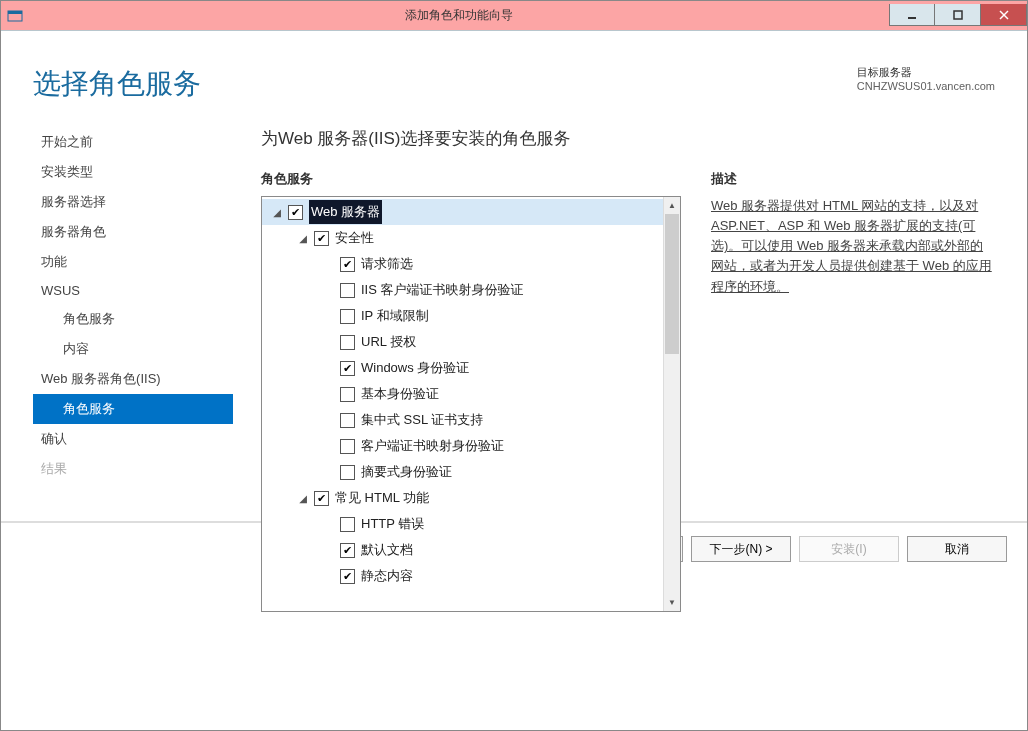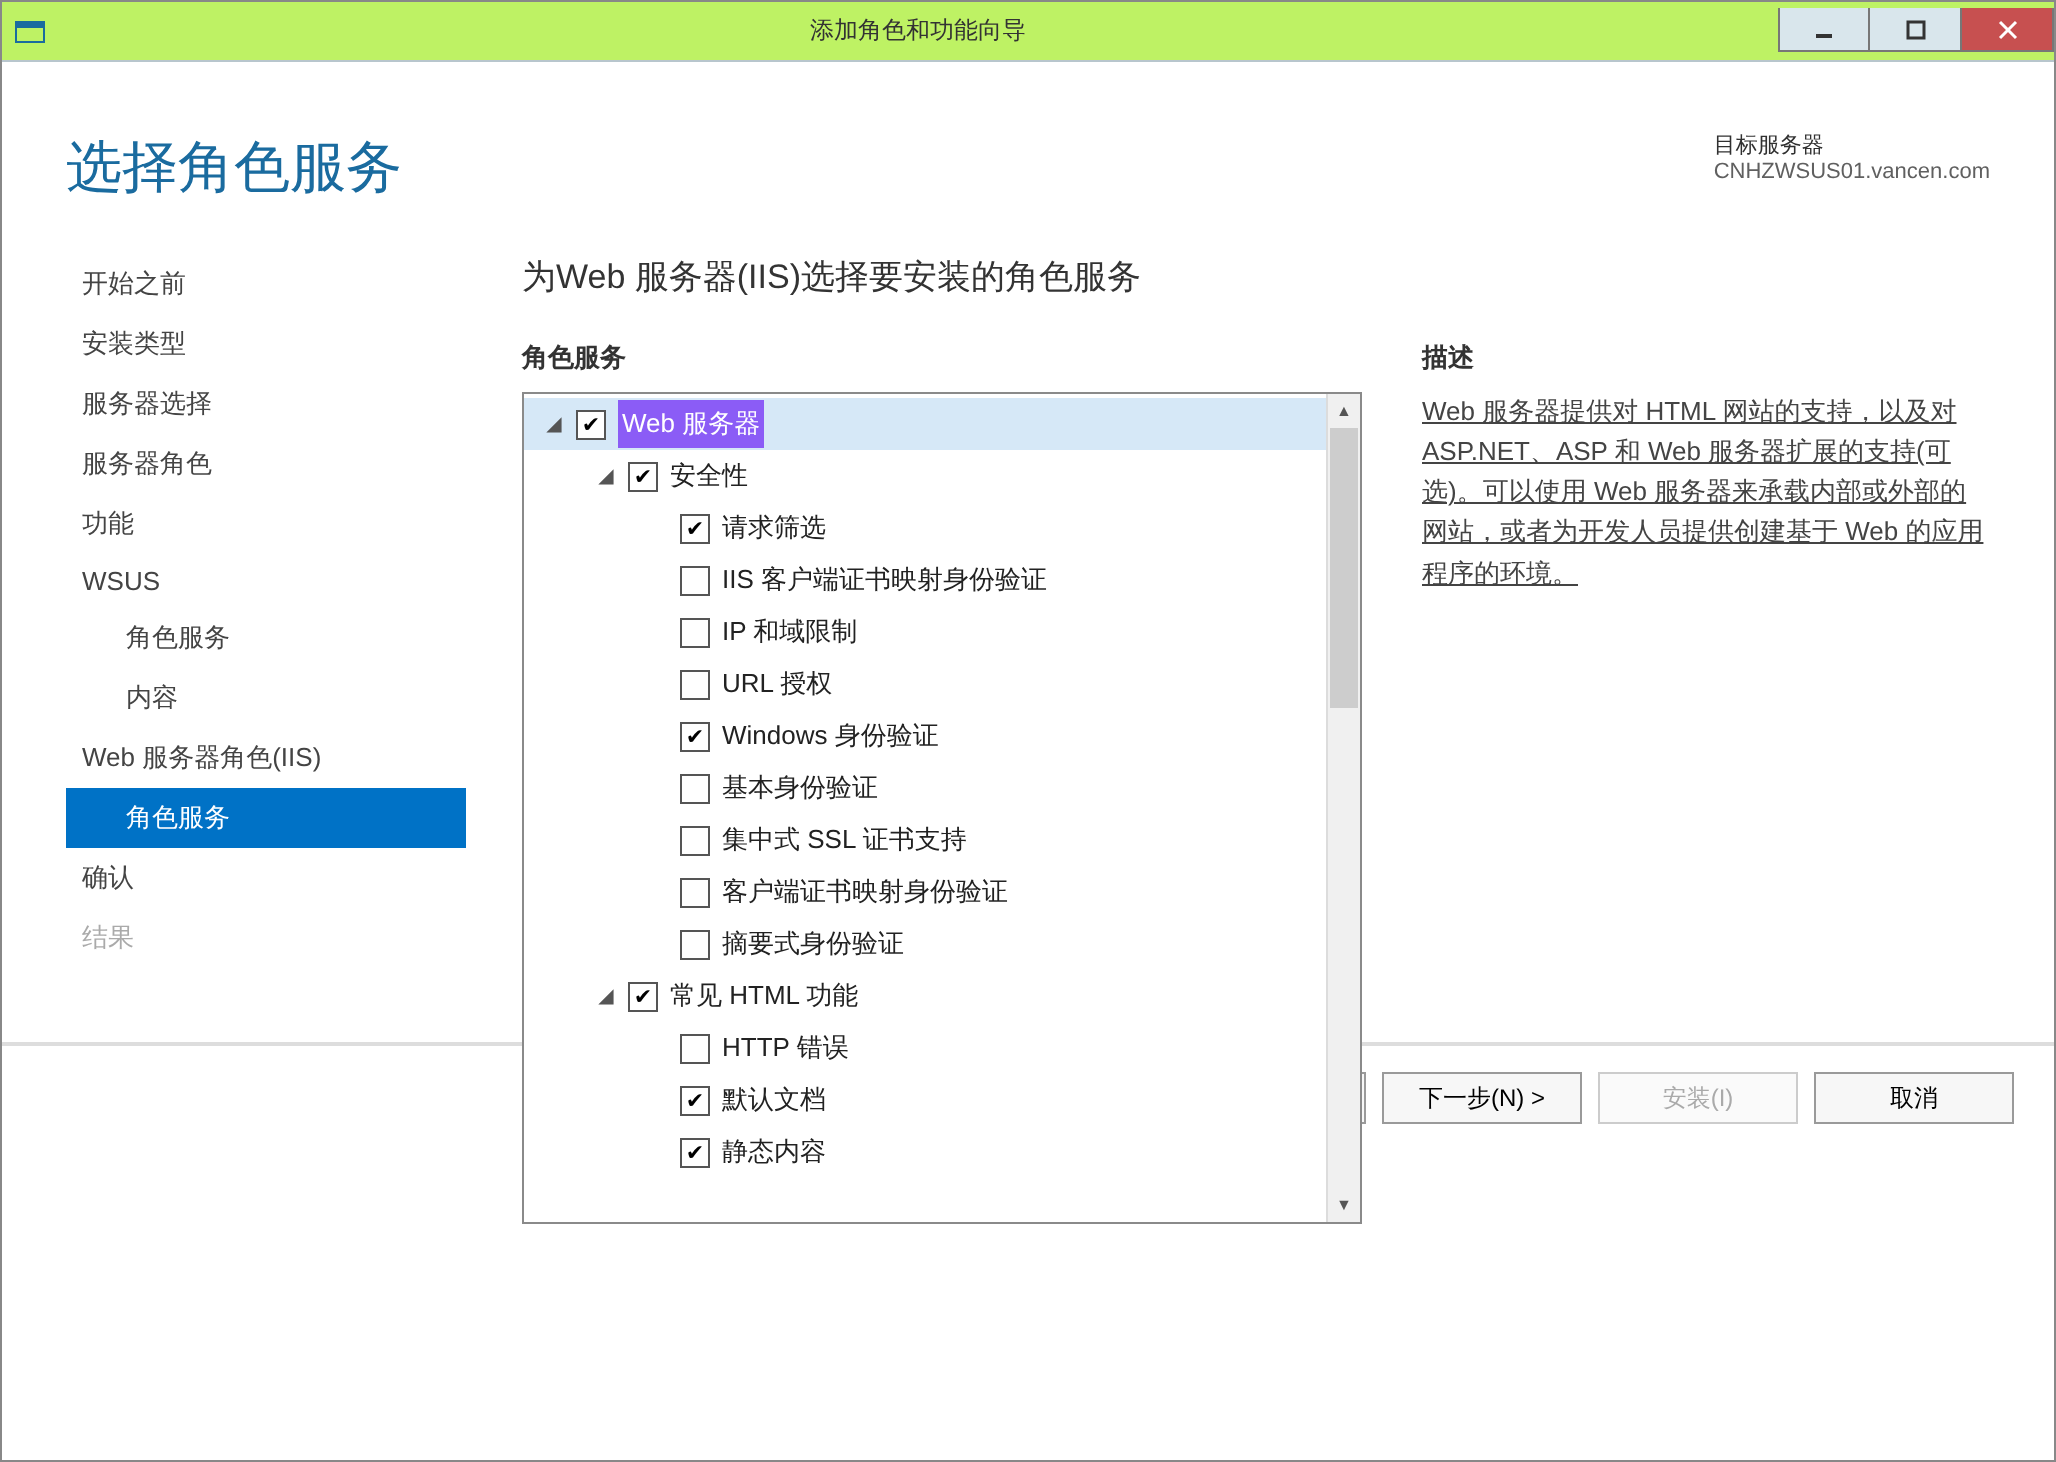--- a/index.html
+++ b/index.html
@@ -1,18 +1,18 @@
 <!DOCTYPE html>
 <html><head>
 <meta charset="utf-8">
 <style>
   * { box-sizing: border-box; margin: 0; padding: 0; font-family: "Microsoft YaHei", "Segoe UI", sans-serif; }
   body { background: #fff; width: 1028px; height: 731px; overflow: hidden; border: 1px solid #888; }
 
-  .titlebar { height: 30px; background: #bef264; border-bottom: 1px solid #b8c6cd; display: flex; align-items: center; }
+  .titlebar { height: 30px; background: #fca5a5; border-bottom: 1px solid #b8c6cd; display: flex; align-items: center; }
   .titlebar .icon-box { width: 28px; display: flex; justify-content: center; align-items: center; }
   .titlebar .title { flex: 1; text-align: center; font-size: 12px; color: #333; }
   .titlebar .win-buttons { display: flex; }
   .titlebar .win-btn { width: 46px; height: 22px; margin-top: -1px; border: 1px solid #777; border-top: none; display: flex; align-items: center; justify-content: center; background: #fff; }
   .titlebar .win-btn.min, .titlebar .win-btn.max { background: #d9e6ec; }
   .titlebar .win-btn.close { background: #c75050; }
   .titlebar .win-btn + .win-btn { border-left: none; }
 
   .content { padding: 14px 8px 0 8px; height: 490px; }
   .header { display: flex; align-items: flex-start; padding: 20px 24px 0 24px; }
@@ -49,21 +49,21 @@
   .sb-btn { height: 17px; display:flex; align-items:center; justify-content:center; font-size:8px; color:#555; }
   .sb-track { flex: 1; position: relative; }
   .sb-thumb { position: absolute; left: 1px; right: 1px; top: 0; height: 140px; background: #cdcdcd; }
 
   .tree { padding: 2px 0; overflow: hidden; margin-right: 17px; }
   .tree-row { display: flex; align-items: center; height: 26px; font-size: 13px; color: #222; }
   .tree-row .expander { width: 14px; display: inline-flex; justify-content: center; color: #555; font-size: 10px; }
   .tree-row .cb { width: 15px; height: 15px; border: 1px solid #555; margin-right: 6px; display:inline-flex; align-items:center; justify-content:center; font-size:11px; background:#fff; }
   .tree-row .cb.checked::after { content: "✔"; color:#000; }
   .tree-row.highlight { background: #d6e8f7; }
-  .tree-row.highlight .label-text { background: #8b5cf6; color: #fff; padding: 3px 2px; }
+  .tree-row.highlight .label-text { background: #0f172a; color: #fff; padding: 3px 2px; }
   .tree-row .indent { display: inline-block; }
   .tree-row .label-text { white-space: nowrap; }
 
   .footer {
     height: 54px; border-top: 2px solid #ddd; display: flex; align-items: center;
     justify-content: flex-end; padding: 0 20px; gap: 8px;
   }
   .footer button {
     min-width: 100px; height: 26px; font-size: 12px; background: #f7f7f7;
     border: 1px solid #9a9a9a; cursor: pointer;

